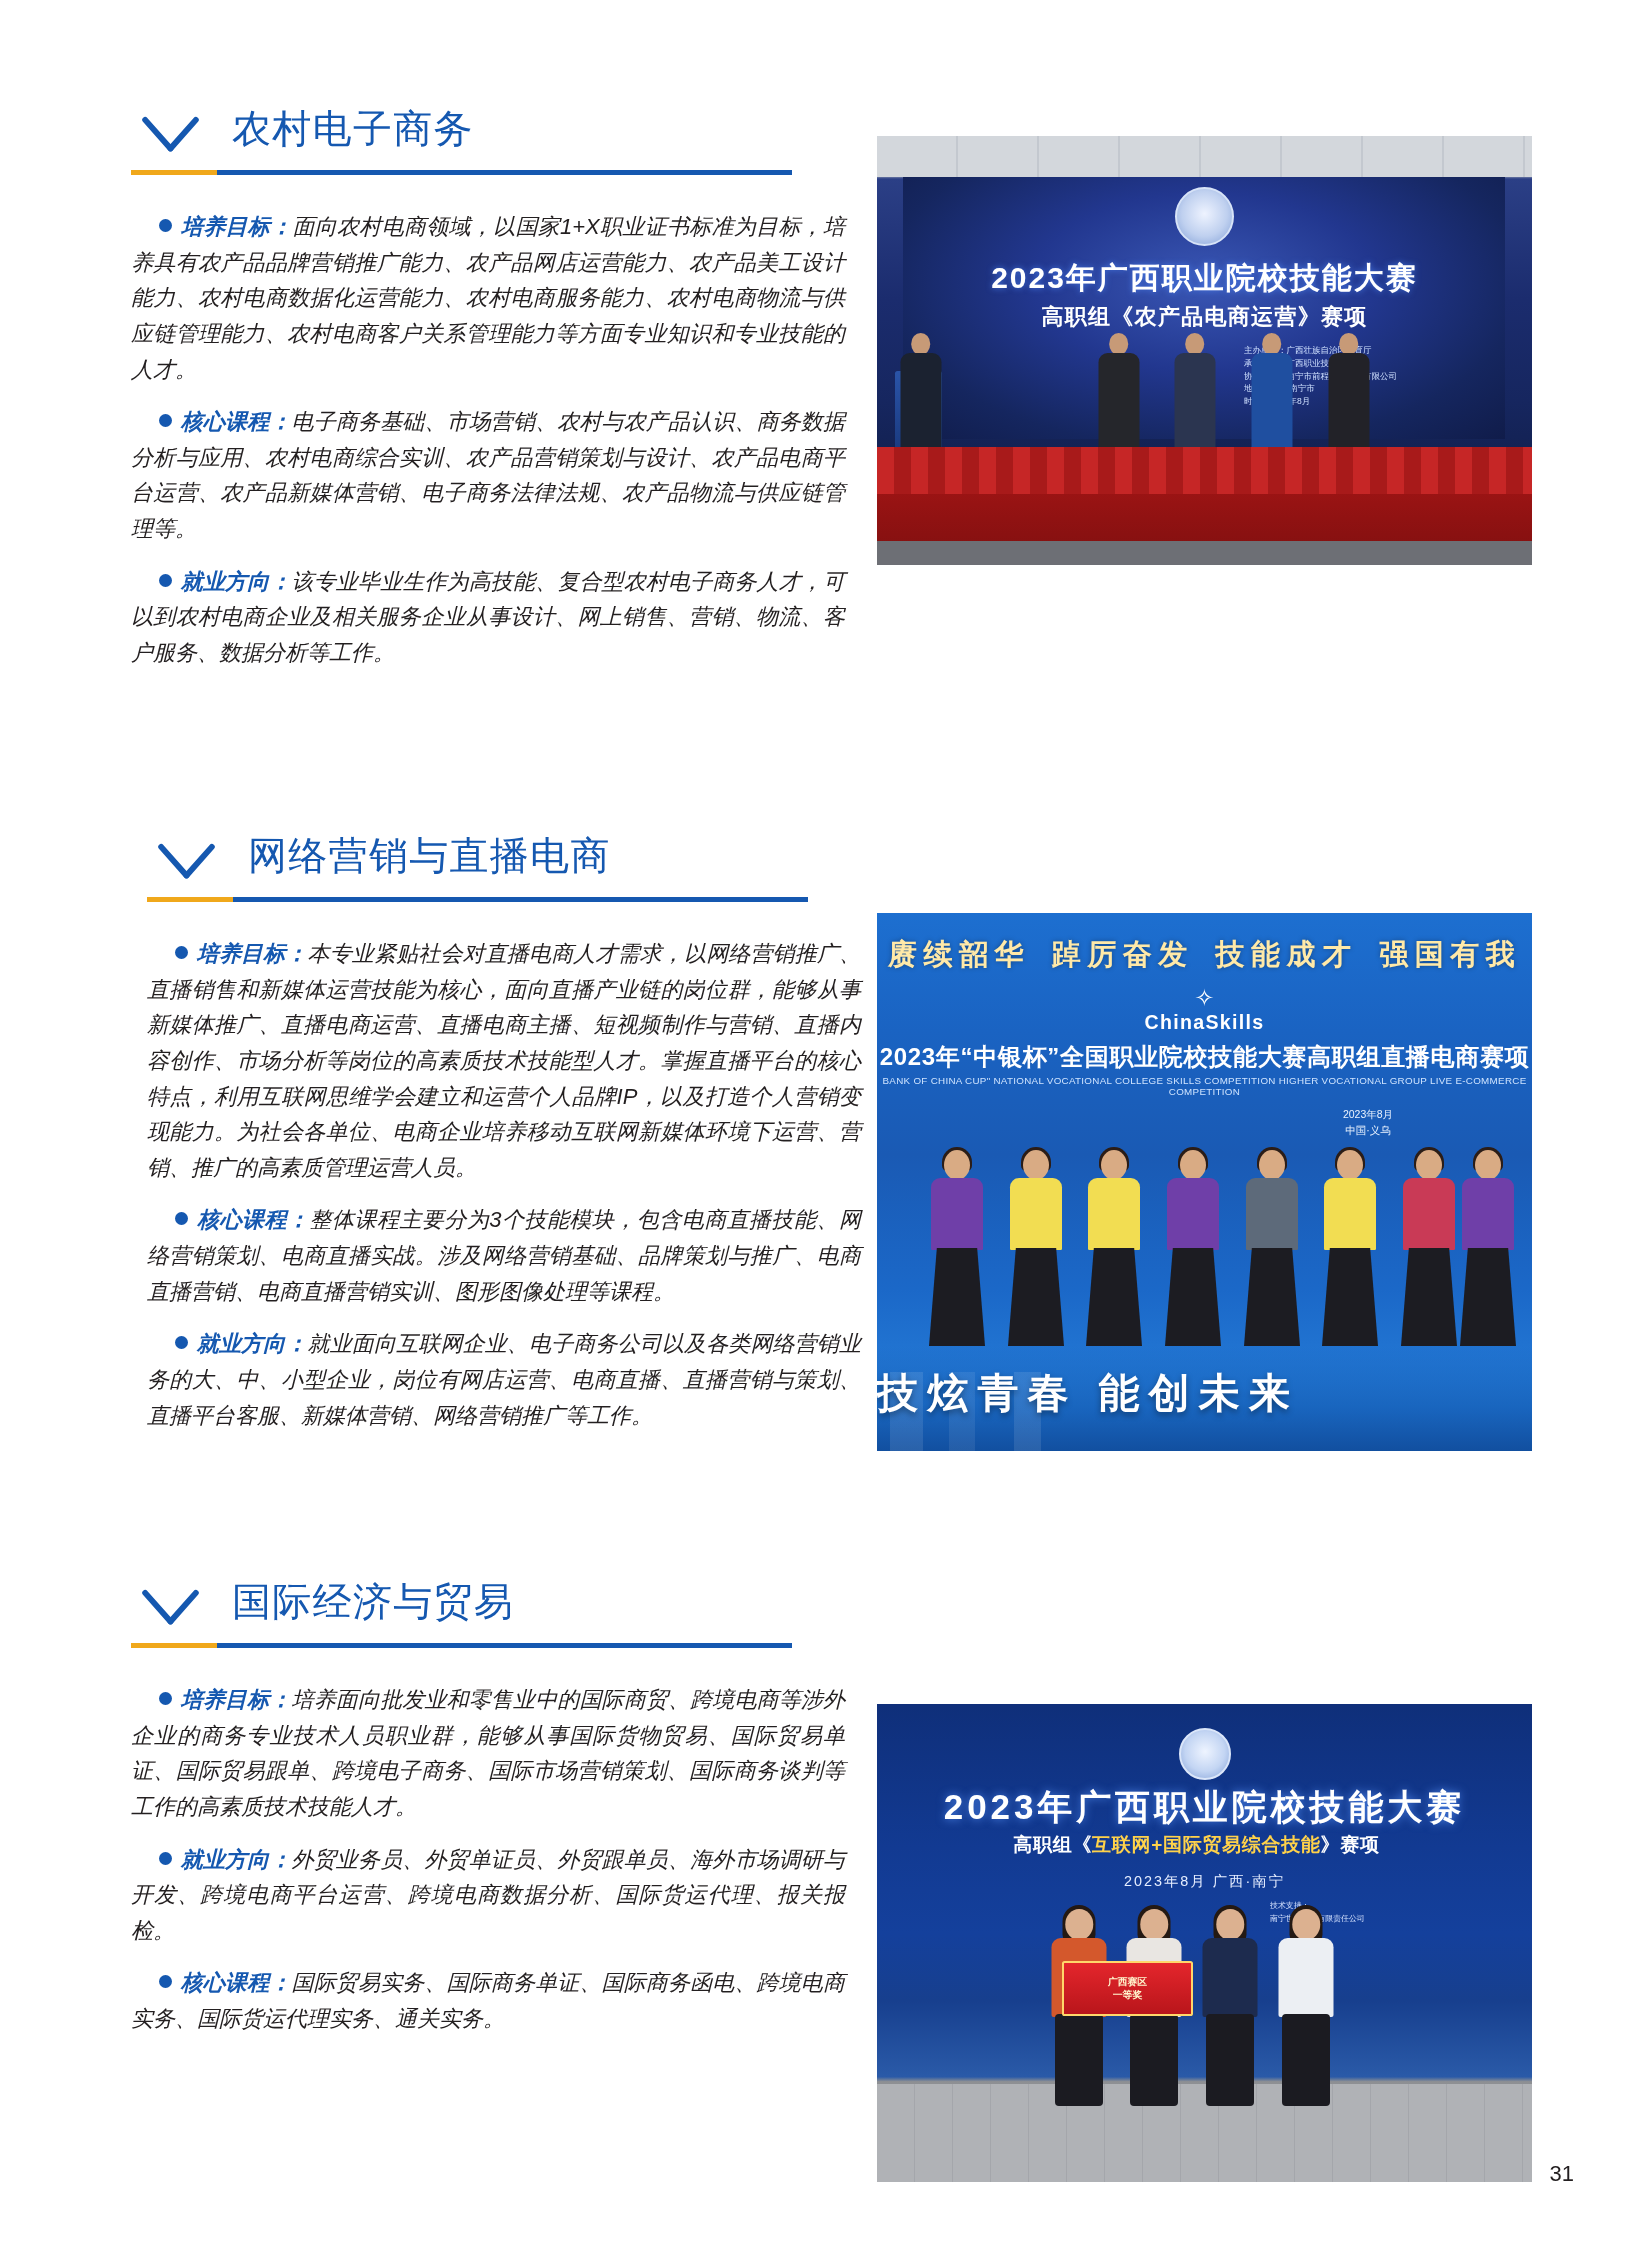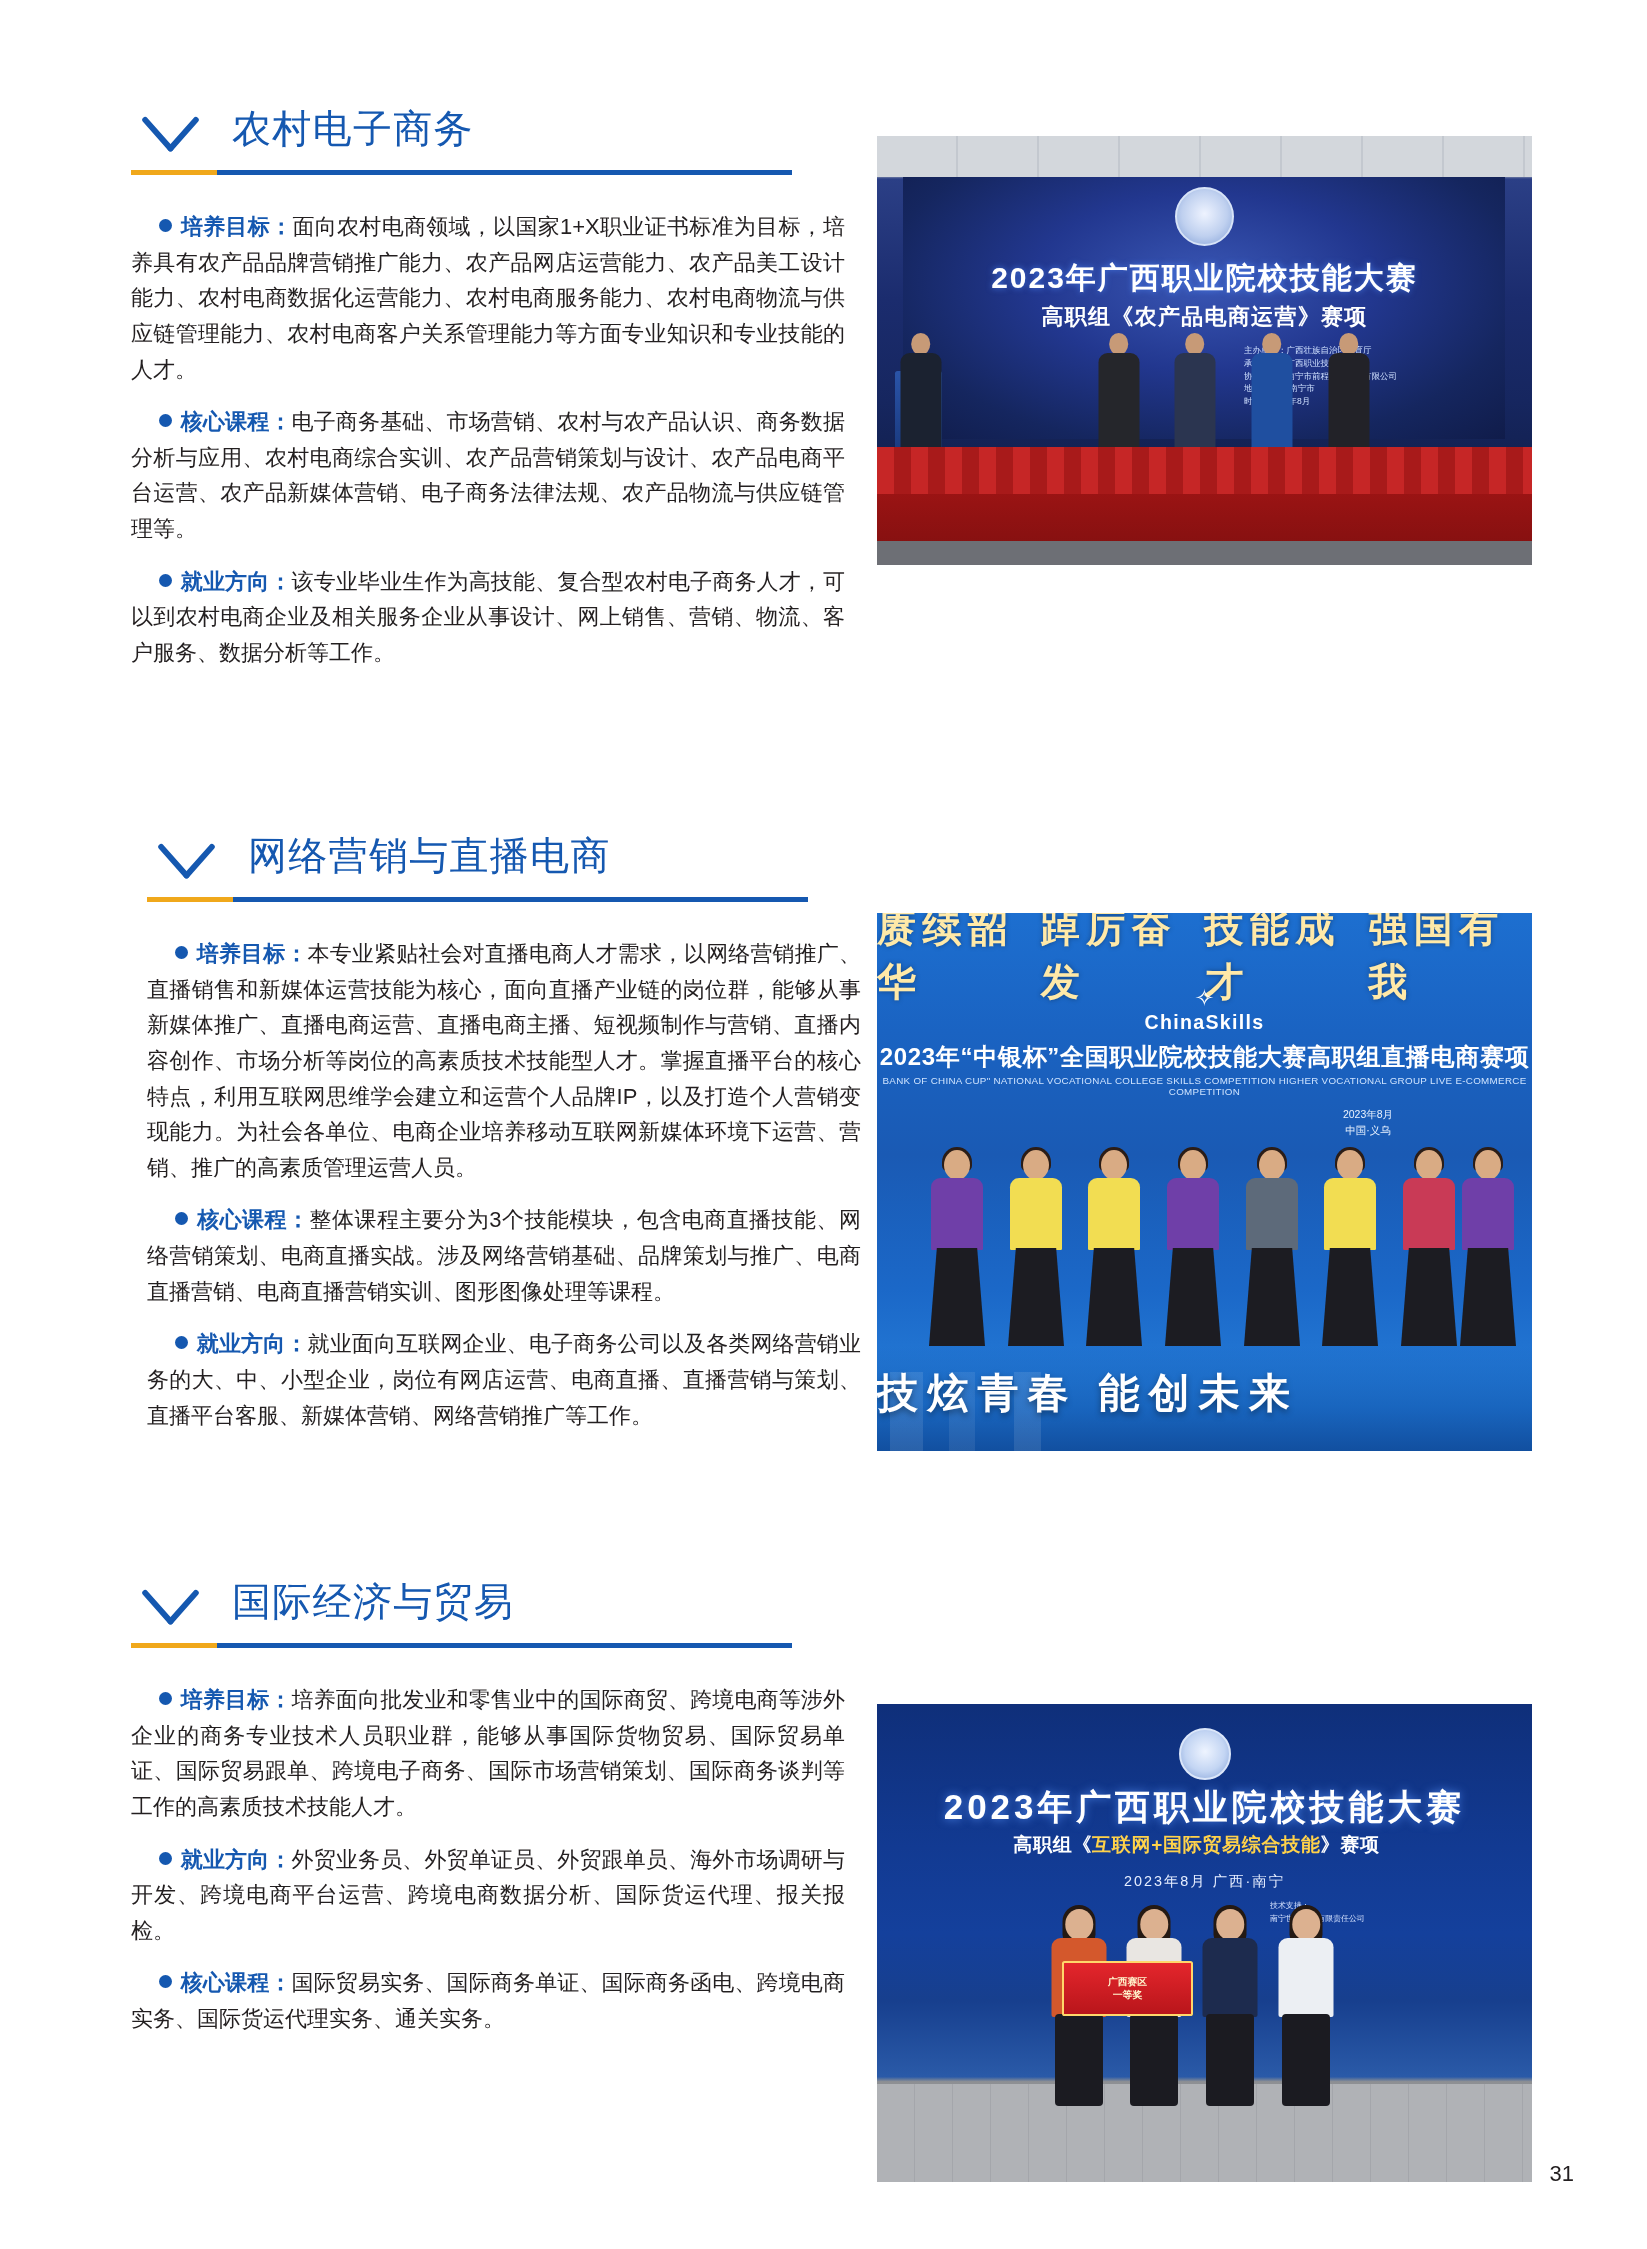--- a/index.html
+++ b/index.html
@@ -79,20 +79,21 @@
     height: 4.6px;
     background: #1558b0;
   }
 
   
   .text-col {
     position: relative;
     margin-left: 131px;
     width: 714px;
     margin-top: 26px;
+    font-style: italic;
   }
   .para {
     position: relative;
     font-size: 22px;
     line-height: 1.62;
     color: #231f20;
     margin-bottom: 17px;
     text-align: justify;
     text-justify: inter-ideograph;
   }
@@ -198,21 +199,21 @@
     background:#6d6f75;
   }
 
   
   .p1-bg {
     position:absolute; inset:0;
     background: linear-gradient(180deg,#1d6fd0 0%,#1a63c2 22%,#1a5ab4 45%,#1b68c8 70%,#2a86e0 100%);
   }
   .p1-banner {
     position:absolute; left:0; top:14.4px; width:100%; height:56px;
-    color:#ffe9a8; font-size:39px; font-weight:bold; letter-spacing:6.5px;
+    color:#ffe9a8; font-size:29px; font-weight:bold; letter-spacing:6.5px;
     display:flex; align-items:center; justify-content:space-around;
     text-shadow:0 0 5.2px rgba(0,0,0,.35);
   }
   .p1-chinaskills {
     position:absolute; left:0; right:0; top:98px; text-align:center;
     color:#ffffff; font-size:19.6px; font-weight:bold; letter-spacing:1.3px;
   }
   .p1-star {
     position:absolute; left:50%; transform:translateX(-50%); top:71px;
     width:26px; height:26px; color:#ffffff; font-size:23.6px; text-align:center;

